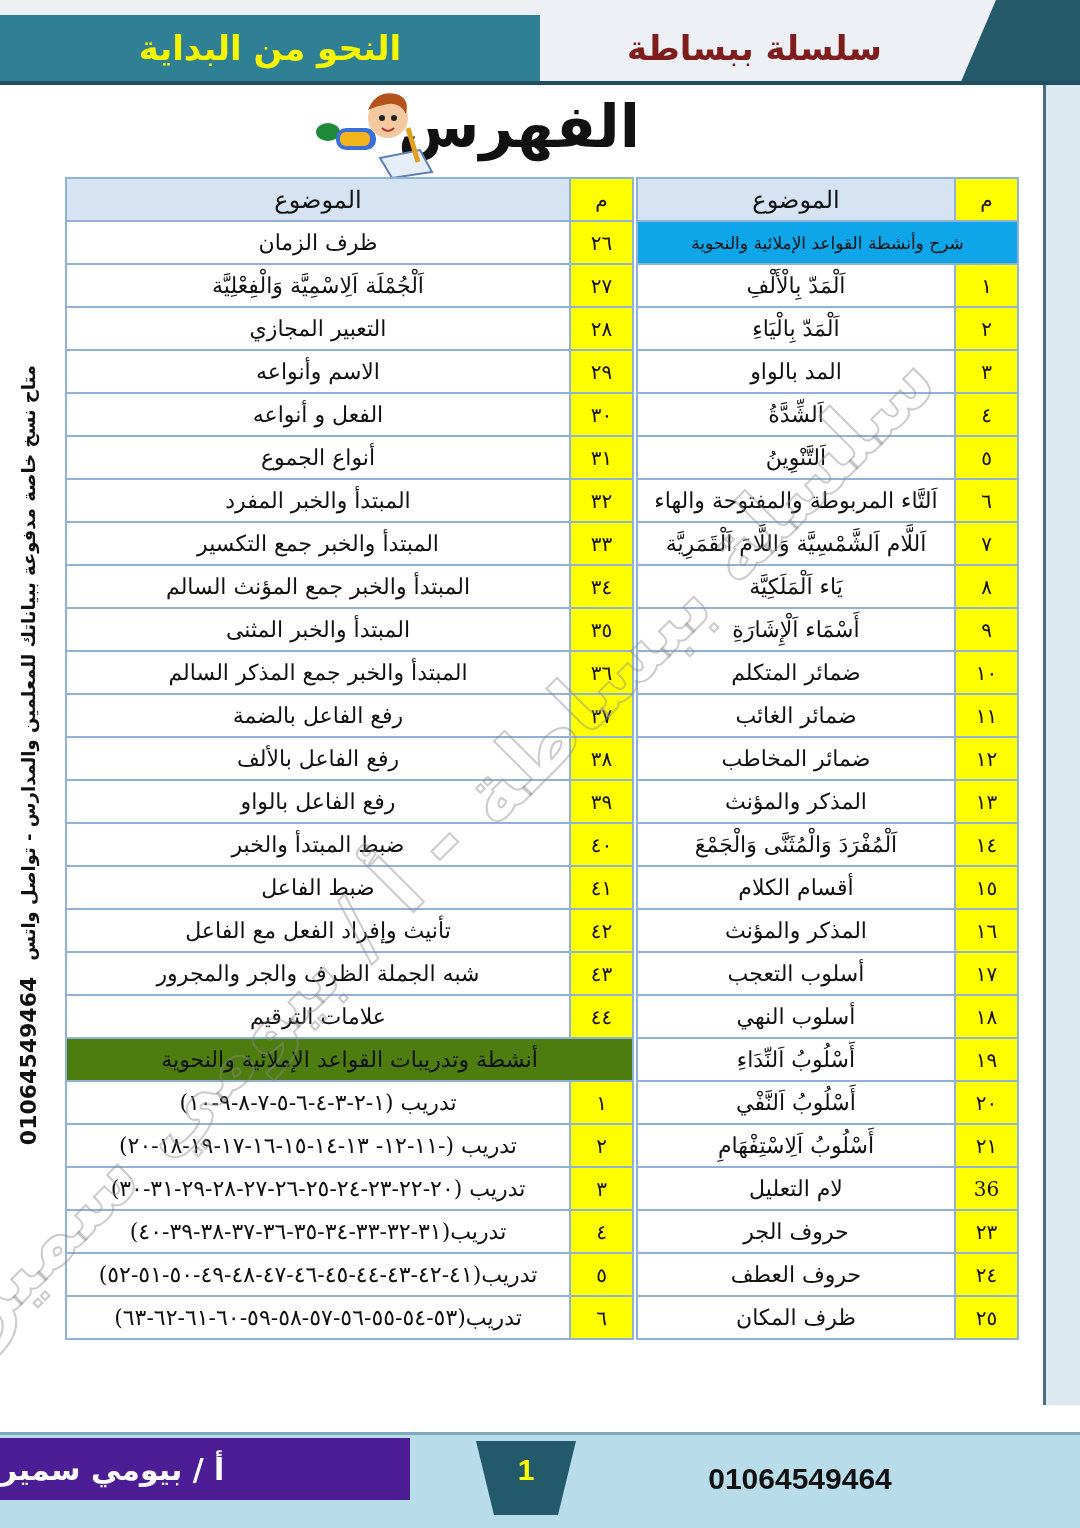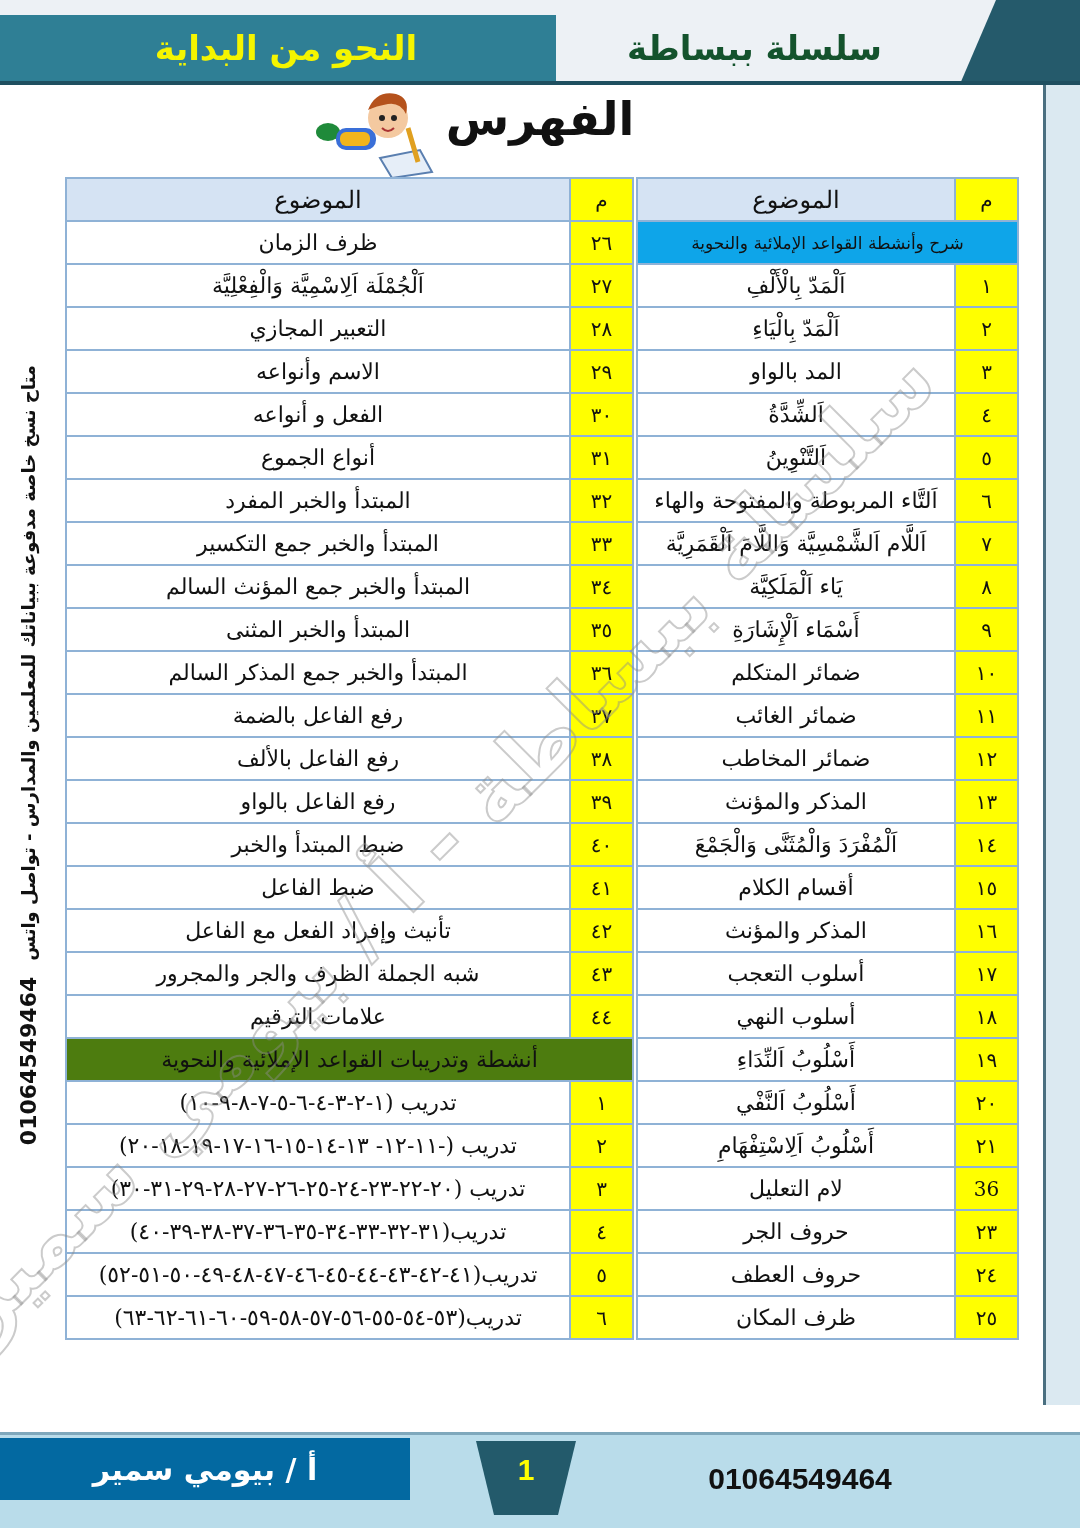--- a/index.html
+++ b/index.html
@@ -6,33 +6,33 @@
   body {
     width:1080px; height:1528px; position:relative; overflow:hidden;
     background:#ffffff;
     font-family: "DejaVu Serif", serif;
   }
   
   .top-band { position:absolute; left:0; top:0; width:1080px; height:84px; background:#edf1f5; }
   .top-right-dark { position:absolute; right:0; top:0; width:120px; height:84px; background:#255a6b;
     clip-path: polygon(30% 0, 100% 0, 100% 100%, 0 100%); }
   .header-left { position:absolute; left:0; top:15px; width:540px; height:66px; background:#2f7f95;
-    display:flex; align-items:center; justify-content:center;padding-left:16px; }
+    display:flex; align-items:center; justify-content:center; }
   .header-left span { color:#f5f500; font-family:"DejaVu Sans", sans-serif; font-weight:bold; font-size:34px; }
   .header-right { position:absolute; left:560px; top:15px; width:380px; height:66px;
     display:flex; align-items:center; justify-content:center; }
-  .header-right span { color:#14532d; font-family:"DejaVu Sans", sans-serif; font-weight:bold; font-size:34px;margin-left:9px; }
+  .header-right span { color:#7f1d1d; font-family:"DejaVu Sans", sans-serif; font-weight:bold; font-size:34px;margin-left:9px; }
   .header-rule { position:absolute; left:0; top:81px; width:1080px; height:4px; background:#1f4f60; }
 
   
   .right-strip { position:absolute; left:1043px; top:85px; width:37px; height:1320px; background:#dbe9f1; border-left:3px solid #4a6f80; }
 
   
   .title { position:absolute; left:440px; top:92px; width:200px; height:60px; text-align:center;
-    font-family:"DejaVu Sans", sans-serif; font-weight:bold; font-size:46px; color:#111; direction:rtl; }
+    font-family:"DejaVu Sans", sans-serif; font-weight:bold; font-size:59px; color:#111; direction:rtl; }
   .mascot { position:absolute; left:310px; top:88px; width:130px; height:92px; }
 
   
   .toc { position:absolute; left:65px; top:177px; width:952px; border-collapse:collapse; direction:rtl;
     table-layout:fixed; }
   .toc td { border:2px solid #8fb2d6; height:41px; padding:0; text-align:center; vertical-align:middle;
     font-size:22px; color:#111; overflow:hidden; white-space:nowrap; }
   .toc td.num { background:#ffff00; font-size:20px; }
   .toc td.hdr { background:#d5e3f3; font-size:24px; }
   .toc td.sub { background:#0ea5e9; font-size:17px; }
@@ -49,22 +49,22 @@
   
   .side-text { position:absolute; left:6px; top:1145px; width:780px; height:44px;
     transform:rotate(-90deg); transform-origin:0 0; direction:rtl;
     font-family:"DejaVu Sans", sans-serif; font-weight:bold; font-size:18px; color:#111;
     display:flex; align-items:center; justify-content:flex-start; gap:16px; white-space:nowrap; }
   .side-text .phone { font-size:22px; direction:ltr; }
 
   
   .footer { position:absolute; left:0; top:1435px; width:1080px; height:93px; background:#b9dcea; }
   .footer-rule { position:absolute; left:0; top:1432px; width:1080px; height:4px; background:#7fa8bc; }
-  .footer-name { position:absolute; left:0; top:1438px; width:410px; height:62px; background:#0369a1;
-    display:flex; align-items:center; justify-content:center; }
+  .footer-name { position:absolute; left:0; top:1438px; width:410px; height:62px; background:#4c1d95;
+    display:flex; align-items:center; justify-content:flex-start; }
   .footer-name span { color:#fff; font-family:"DejaVu Sans", sans-serif; font-weight:bold; font-size:30px; direction:rtl; }
   .page-badge { position:absolute; left:476px; top:1441px; width:100px; height:74px; background:#235a6b;
     clip-path: polygon(0 0, 100% 0, 82% 100%, 18% 100%); display:flex; align-items:flex-start; justify-content:center; }
   .page-badge span { color:#ffff00; font-family:"Liberation Sans", sans-serif; font-weight:bold; font-size:30px; margin-top:12px; }
   .footer-phone { position:absolute; left:690px; top:1462px; width:220px; text-align:center;
     font-family:"Liberation Sans", sans-serif; font-weight:bold; font-size:30px; color:#111; }
 </style>
 </head>
 <body>
 

